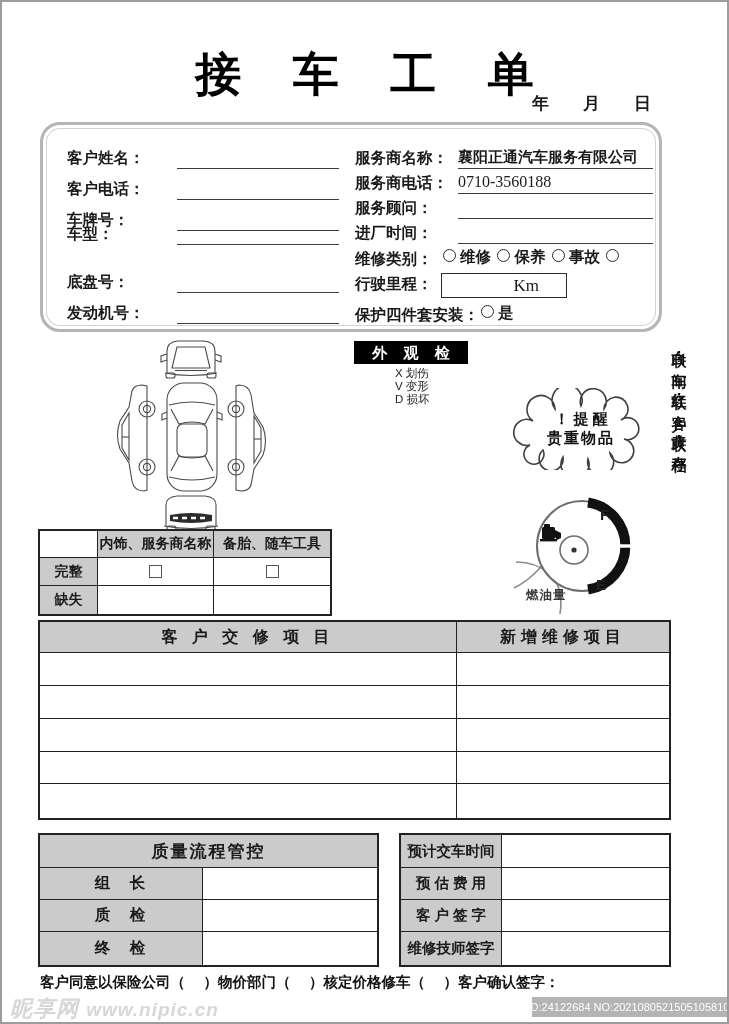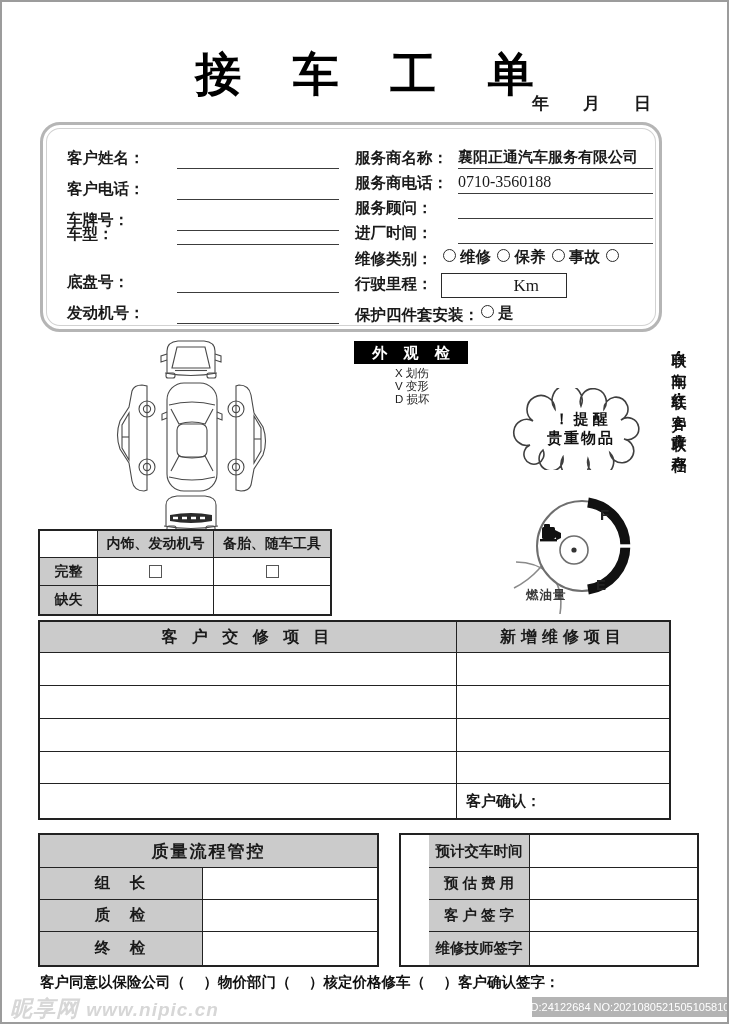--- a/index.html
+++ b/index.html
@@ -74,21 +74,21 @@
   .confirm-cell { justify-content:flex-start !important; padding-left:9px; font-weight:bold; font-size:15px; }
 
   
   .quality { left:36px; top:831px; display:grid; grid-template-columns:163px 174px; grid-template-rows:33px 32px 32px 33px; border:2px solid #222; }
   .quality > div { border-right:1.3px solid #222; border-bottom:1.3px solid #222; display:flex; align-items:center; justify-content:center; }
   .q-title { grid-column:1 / span 2; background:#cbcbcb; font-weight:bold; font-size:17px; letter-spacing:2px; border-right:none !important; }
   .q-label { background:#cbcbcb; font-weight:bold; font-size:15.5px; letter-spacing:2px; }
   .quality > div:nth-child(2n+1):not(.q-title) { border-right:none; }
   .quality > .last { border-bottom:none; }
 
-  .signoff { left:397px; top:831px; display:grid; grid-template-columns:101px 167px; grid-template-rows:33px 32px 32px 33px; border:2px solid #222;padding-left:28px; }
+  .signoff { left:397px; top:831px; display:grid; grid-template-columns:101px 167px; grid-template-rows:33px 32px 32px 33px; border:2px solid #222; }
   .signoff > div { border-right:1.3px solid #222; border-bottom:1.3px solid #222; display:flex; align-items:center; justify-content:center; }
   .signoff > div:nth-child(2n) { border-right:none; }
   .signoff > div:nth-child(n+7) { border-bottom:none; }
   .s-label { background:#cbcbcb; font-weight:bold; font-size:14.5px; }
 
   .footer-line { left:38px; top:971px; font-weight:bold; font-size:14.5px; white-space:pre; color:#111; }
 
   
   .wm-left { left:8px; top:992px; color:#d7d7d7; font-style:italic; font-weight:bold; font-size:22px; letter-spacing:1px; }
   .wm-url { font-size:19px; }
@@ -250,21 +250,21 @@
       <path d="M15,6 L21,9 L21,14 L17,16 L15,13 Z"></path>
       <rect x="0" y="15" width="17" height="2.4"></rect>
     </g>
     <text x="88" y="28" font-size="15" font-weight="bold" fill="#222">F</text>
     <text x="84" y="98" font-size="15" font-weight="bold" fill="#222">E</text>
     <text x="14" y="107" font-size="12.5" font-weight="bold" letter-spacing="1" fill="#3a3a3a">燃油量</text>
   </svg>
 
   <div class="abs equip">
     <div></div>
-    <div class="gray">内饰、发动机号</div>
+    <div class="gray">内饰、服务商名称</div>
     <div class="gray">备胎、随车工具</div>
     <div class="gray">完整</div>
     <div>
         <span class="checkbox"></span>
       </div>
     <div>
         <span class="checkbox"></span>
       </div>
     <div class="gray">缺失</div>
     <div></div>
@@ -276,23 +276,20 @@
     <div class="rep-head">新增维修项目</div>
     <div></div>
       <div></div>
     <div></div>
       <div></div>
     <div></div>
       <div></div>
     <div></div>
       <div></div>
     <div></div>
-    <div class="confirm-cell">
-        <span>客户确认：</span>
-      </div>
   </div>
 
   <div class="abs quality">
     <div class="q-title">质量流程管控</div>
     <div class="q-label">组　长</div>
     <div></div>
     <div class="q-label">质　检</div>
     <div></div>
     <div class="q-label last">终　检</div>
     <div class="last"></div>

